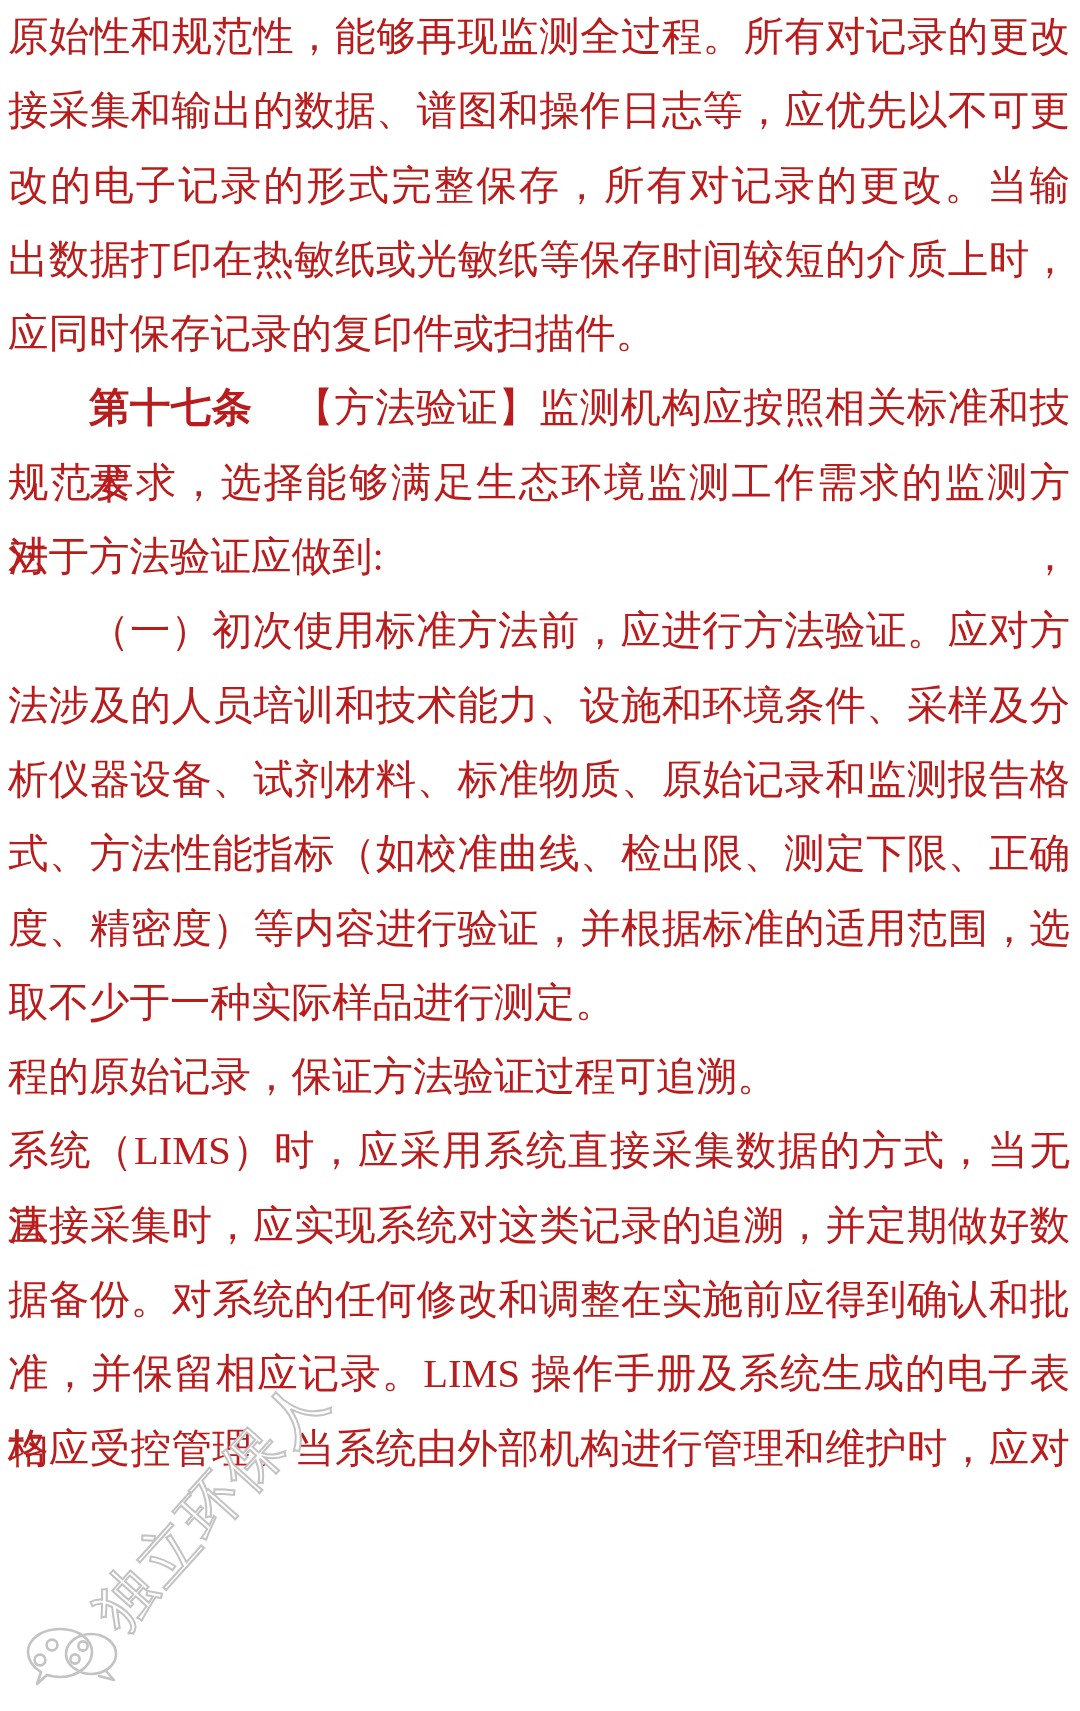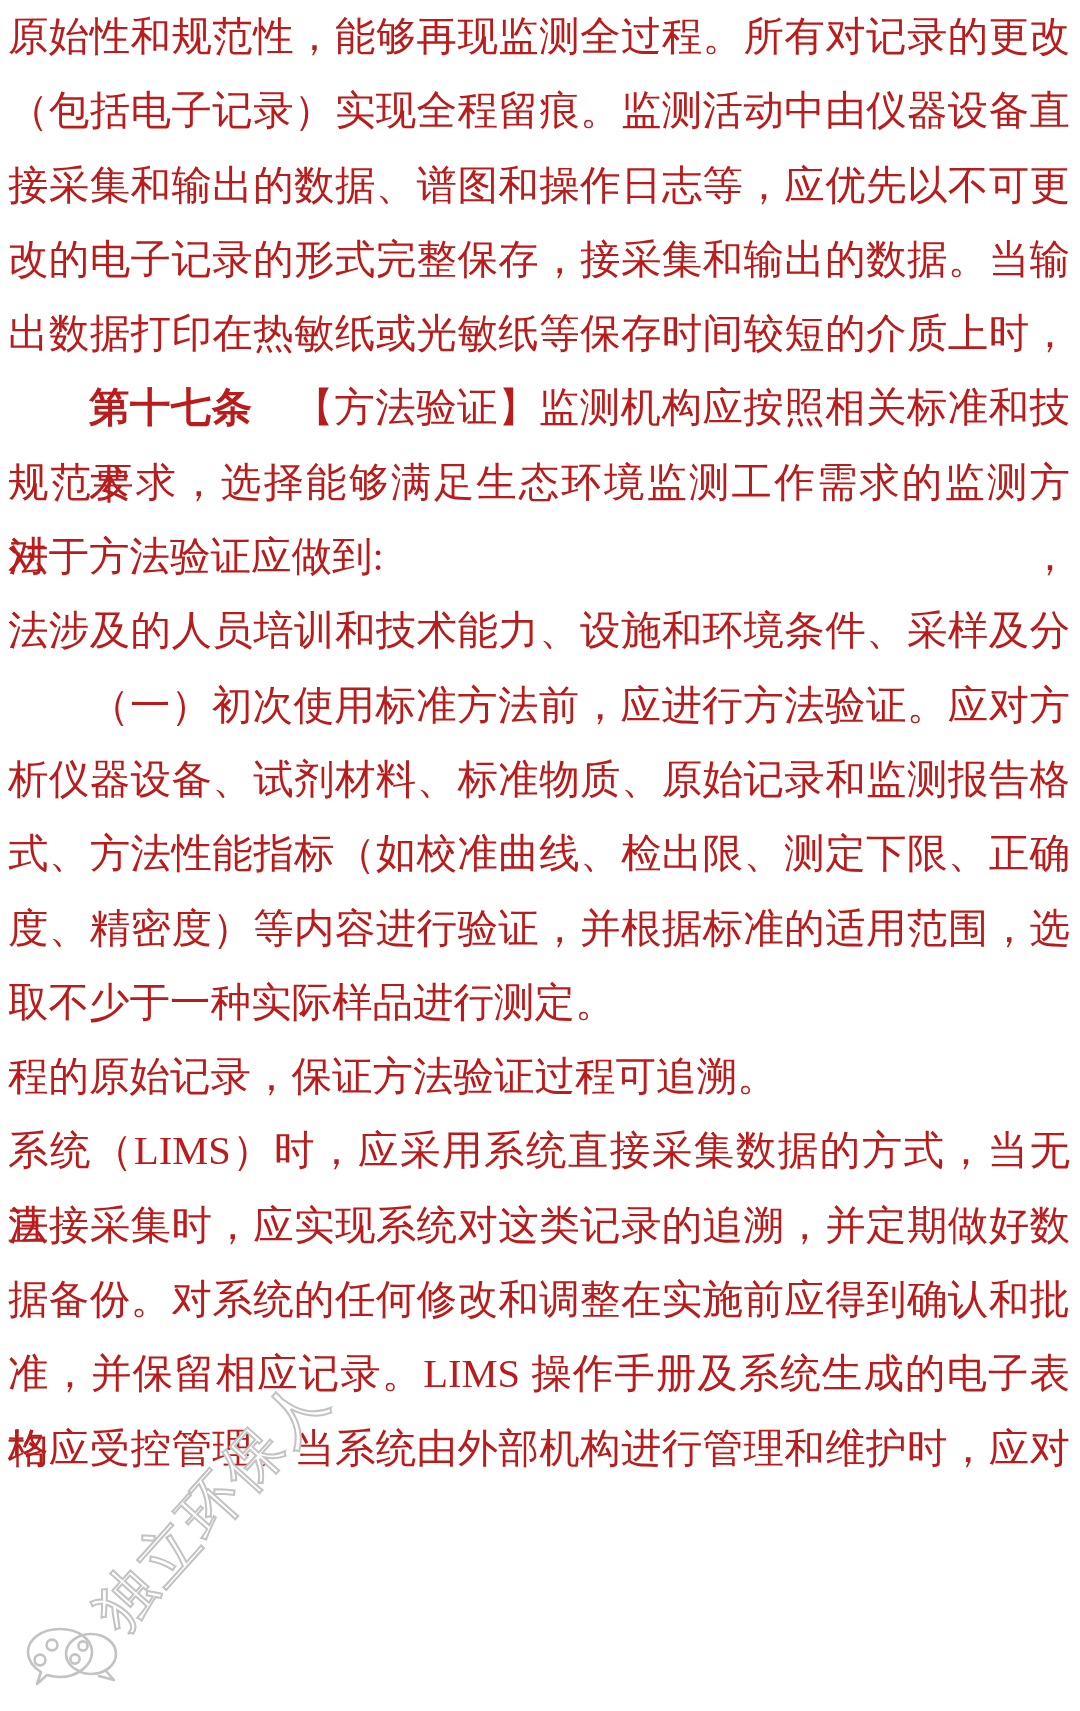--- a/index.html
+++ b/index.html
@@ -80,29 +80,29 @@
     <path d="M 94 32 C 94 43 83 52 69 52 C 64 52 60 51 57 49 C 50 46 44 40 44 32 C 44 21 55 12 69 12 C 83 12 94 21 94 32 Z"></path>
     <path d="M 84 49 L 92 58 L 77 54"></path>
     <circle cx="61" cy="24" r="4.6"></circle>
     <circle cx="53" cy="37" r="4.6"></circle>
   </svg>
 
   <div class="watermark-text">独立环保人</div>
 
   <main class="content">
       <div class="line justify"><span class="seg">原始性和规范性，能够再现监测全过程。所有对记录的更改</span></div>
-      <div class="line justify"><span class="seg">（包括电子记录）实现全程留痕。监测活动中由仪器设备直</span></div>
       <div class="line justify"><span class="seg">接采集和输出的数据、谱图和操作日志等，应优先以不可更</span></div>
-      <div class="line justify"><span class="seg">改的电子记录的形式完整保存，接采集和输出的数据。当输</span></div>
+      <div class="line justify"><span class="seg">改的电子记录的形式完整保存，所有对记录的更改。当输</span></div>
       <div class="line justify"><span class="seg">出数据打印在热敏纸或光敏纸等保存时间较短的介质上时，</span></div>
+      <div class="line"><span class="seg">应同时保存记录的复印件或扫描件。</span></div>
       <div class="line justify indent"><span class="seg seg-bold">第十七条</span><span class="seg">　【方法验证】监测机构应按照相关标准和技术</span></div>
       <div class="line justify"><span class="seg">规范要求，选择能够满足生态环境监测工作需求的监测方法，</span></div>
       <div class="line"><span class="seg">对于方法验证应做到:</span></div>
+      <div class="line justify indent"><span class="seg">（一）初次使用标准方法前，应进行方法验证。应对方</span></div>
       <div class="line justify"><span class="seg">法涉及的人员培训和技术能力、设施和环境条件、采样及分</span></div>
-      <div class="line justify indent"><span class="seg">（一）初次使用标准方法前，应进行方法验证。应对方</span></div>
       <div class="line justify"><span class="seg">析仪器设备、试剂材料、标准物质、原始记录和监测报告格</span></div>
       <div class="line justify"><span class="seg">式、方法性能指标（如校准曲线、检出限、测定下限、正确</span></div>
       <div class="line justify"><span class="seg">度、精密度）等内容进行验证，并根据标准的适用范围，选</span></div>
       <div class="line"><span class="seg">取不少于一种实际样品进行测定。</span></div>
       <div class="line"><span class="seg">程的原始记录，保证方法验证过程可追溯。</span></div>
       <div class="line justify"><span class="seg">系统（LIMS）时，应采用系统直接采集数据的方式，当无法</span></div>
       <div class="line justify"><span class="seg">直接采集时，应实现系统对这类记录的追溯，并定期做好数</span></div>
       <div class="line justify"><span class="seg">据备份。对系统的任何修改和调整在实施前应得到确认和批</span></div>
       <div class="line justify"><span class="seg">准，并保留相应记录。LIMS 操作手册及系统生成的电子表格</span></div>
       <div class="line justify"><span class="seg">均应受控管理。当系统由外部机构进行管理和维护时，应对</span></div>

